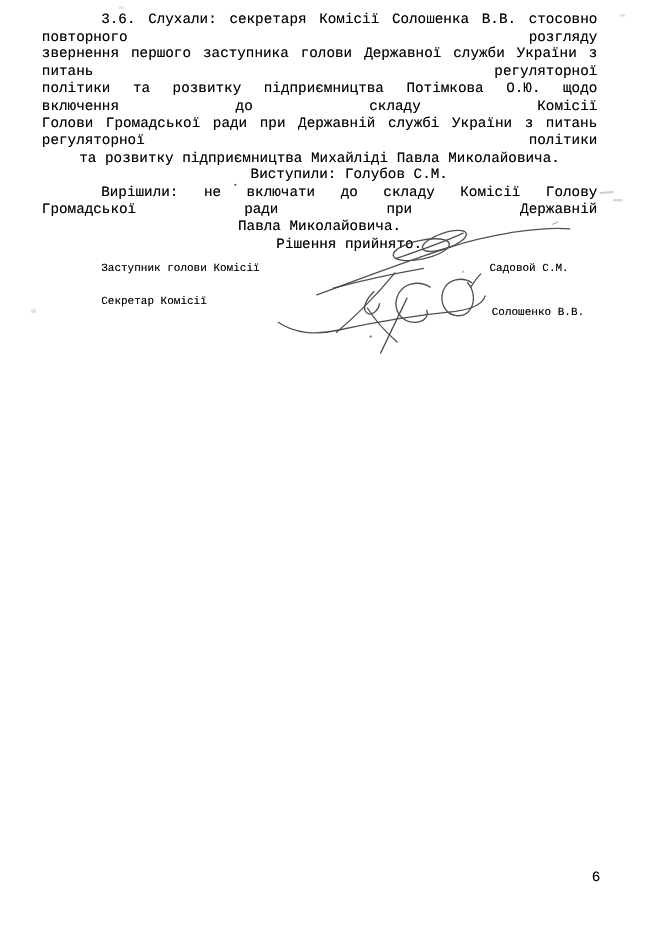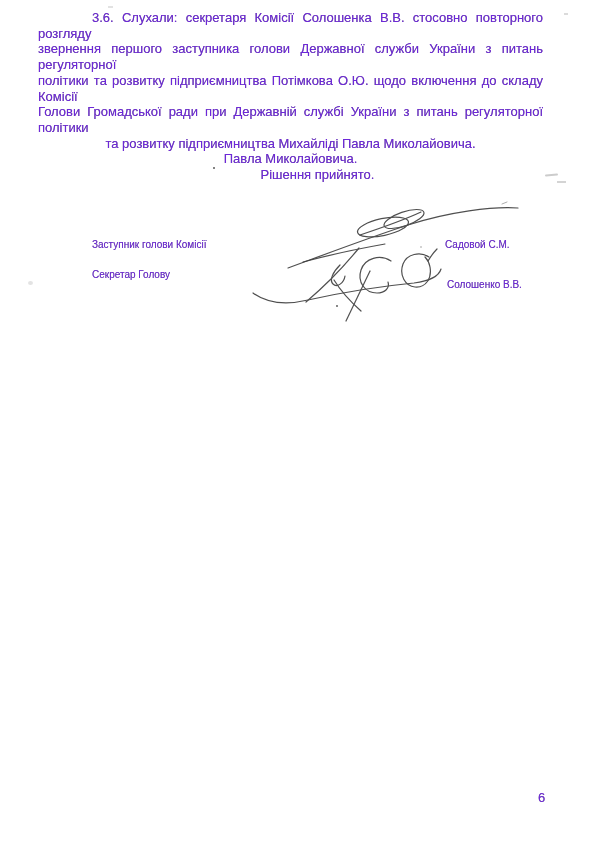--- a/index.html
+++ b/index.html
@@ -1,22 +1,22 @@
 <!DOCTYPE html>
 <html><head>
 <meta charset="utf-8">
 <style>
   html, body { margin: 0; padding: 0; background: #ffffff; }
   .page {
     position: relative;
     width: 600px;
     height: 851px;
     background: #ffffff;
-    font-family: Liberation Sans, sans-serif;
-    color: #6d28d9;
+    font-family: Liberation Mono, monospace;
+    color: #000000;
     overflow: hidden;
   }
   .body-text {
     position: absolute;
     left: 38px;
     top: 10px;
     width: 505px;
     font-size: 13px;
     line-height: 15.7px;
     text-shadow: 0 0 0.5px rgba(30,30,30,0.55);
@@ -65,30 +65,34 @@
 
   <div class="body-text">
     <p class="para">
       <span class="line jl fi">3.6. Слухали: секретаря Комісії Солошенка В.В. стосовно повторного розгляду</span>
       <span class="line jl">звернення першого заступника голови Державної служби України з питань регуляторної</span>
       <span class="line jl">політики та розвитку підприємництва Потімкова О.Ю. щодо включення до складу Комісії</span>
       <span class="line jl">Голови Громадської ради при Державній службі України з питань регуляторної політики</span>
       <span class="line">та розвитку підприємництва Михайліді Павла Миколайовича.</span>
     </p>
     <p class="para">
+      <span class="line fi">Виступили: Голубов С.М.</span>
+    </p>
+    <p class="para">
+      <span class="line jl fi">Вирішили: не включати до складу Комісії Голову Громадської ради при Державній</span>
       <span class="line">Павла Миколайовича.</span>
     </p>
     <p class="para">
       <span class="line fi">Рішення прийнято.</span>
     </p>
   </div>
 
   <div class="sig-label sig-title-1">Заступник голови Комісії</div>
   <div class="sig-label sig-name-1">Садовой С.М.</div>
-  <div class="sig-label sig-title-2">Секретар Голову</div>
+  <div class="sig-label sig-title-2">Секретар Комісії</div>
   <div class="sig-label sig-name-2">Солошенко В.В.</div>
 
   <svg class="sig-svg" viewBox="0 0 600 851" xmlns="http://www.w3.org/2000/svg">
     <g stroke="#3d3d3d" stroke-width="1.2" fill="none" stroke-linecap="round" stroke-linejoin="round" opacity="0.9">
       <path d="M288,268 C326,254 368,238 408,225 C448,212 494,206 518,208"></path>
       <ellipse cx="383" cy="227" rx="26" ry="8.5" transform="rotate(-12 383 227)"></ellipse>
       <ellipse cx="404" cy="219" rx="21" ry="7" transform="rotate(-19 404 219)"></ellipse>
       <path d="M360,235 C378,229 404,220 421,212"></path>
       <path d="M502,204 L507,202" stroke-width="0.8" opacity="0.6"></path>
     </g>

